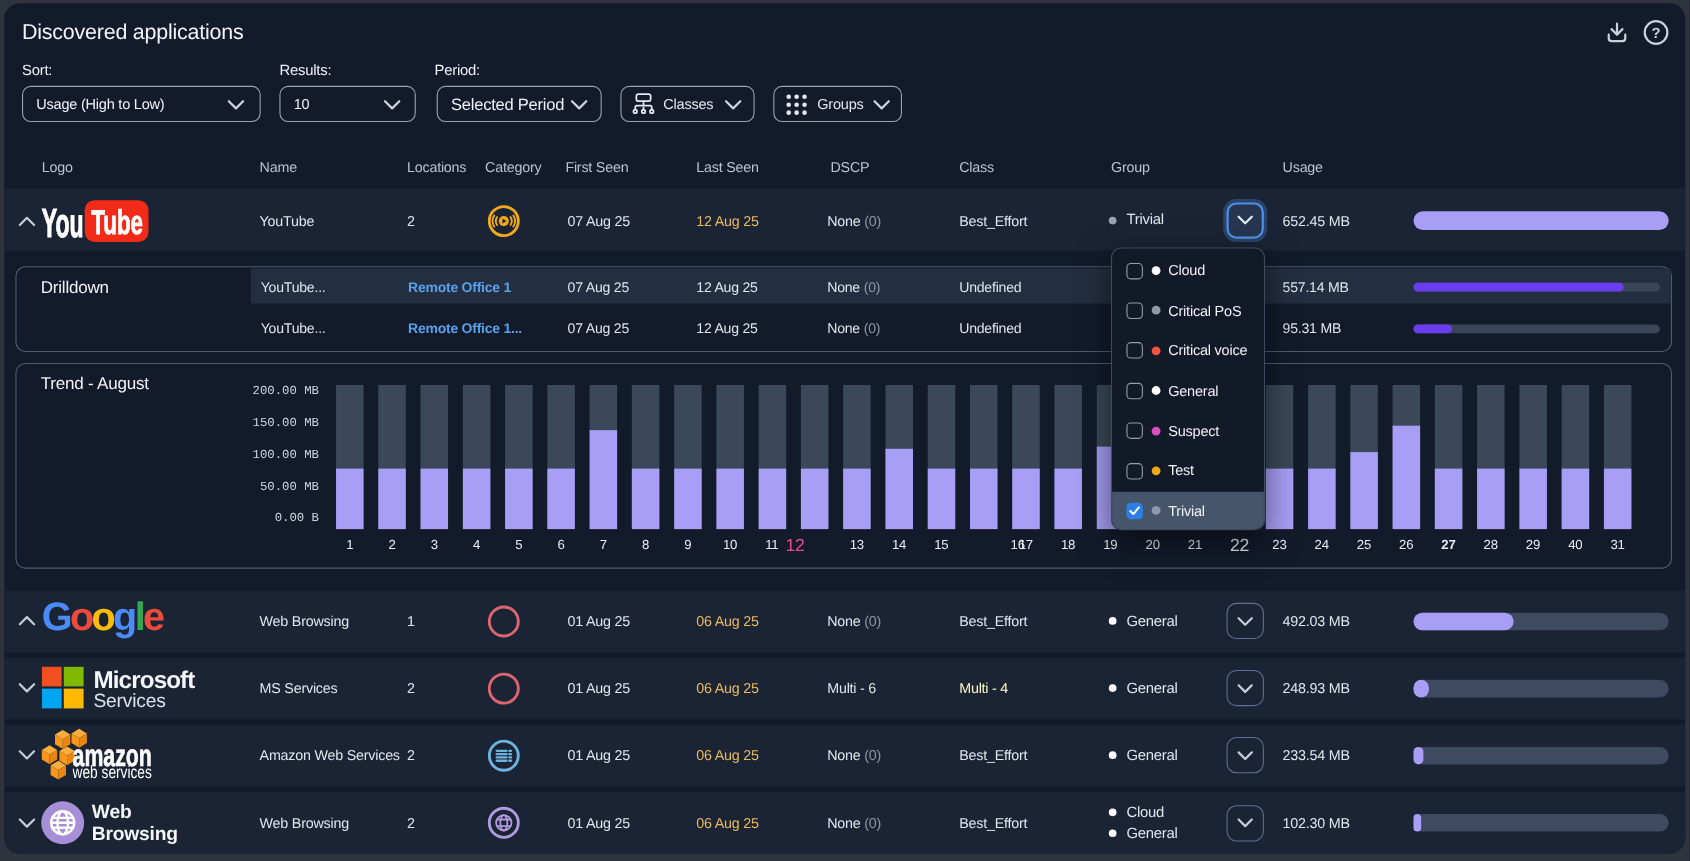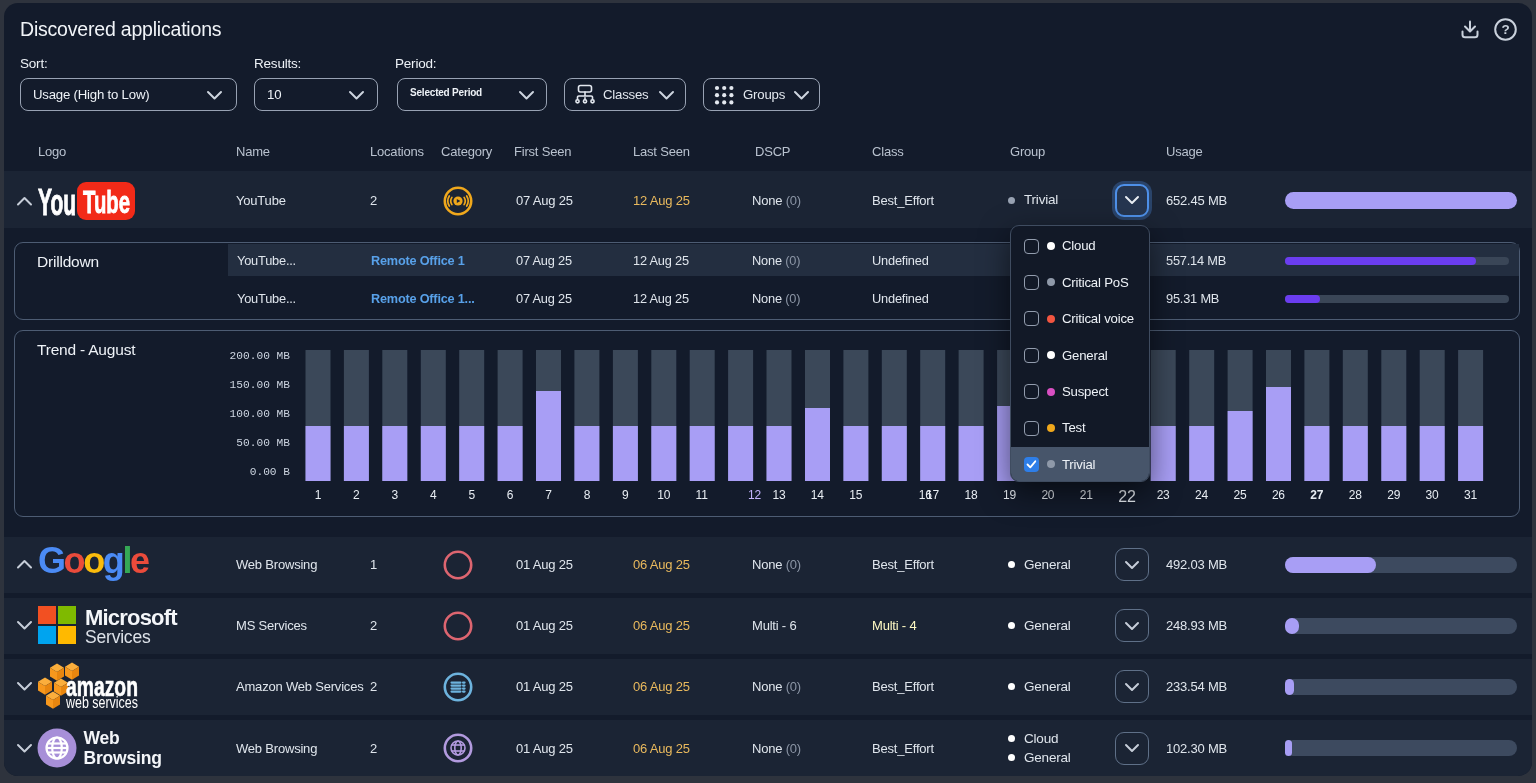--- a/index.html
+++ b/index.html
@@ -32,21 +32,21 @@
 <div class="t " style="left:33px;top:88.4px;font-size:13.2px;color:#eef2f7;font-weight:normal;">Usage (High to Low)</div>
 <svg class="abs" style="left:205.5px;top:89.75px" width="17" height="10.5">
     <polyline points="0,0 6.5,6.5 13,0" transform="translate(2,2)" fill="none" stroke="#cdd4de" stroke-width="2" stroke-linecap="round" stroke-linejoin="round"></polyline>
   </svg>
 <div class="box" style="left:254px;width:124px;"></div>
 <div class="t " style="left:267px;top:88.4px;font-size:13.2px;color:#eef2f7;font-weight:normal;">10</div>
 <svg class="abs" style="left:347.5px;top:89.75px" width="17" height="10.5">
     <polyline points="0,0 6.5,6.5 13,0" transform="translate(2,2)" fill="none" stroke="#cdd4de" stroke-width="2" stroke-linecap="round" stroke-linejoin="round"></polyline>
   </svg>
 <div class="box" style="left:397px;width:150px;"></div>
-<div class="t " style="left:410px;top:88.4px;font-size:10px;color:#eef2f7;font-weight:bold;">Selected Period</div>
+<div class="t " style="left:410px;top:88.4px;font-size:15px;color:#eef2f7;font-weight:normal;">Selected Period</div>
 <svg class="abs" style="left:517.5px;top:89.75px" width="17" height="10.5">
     <polyline points="0,0 6.5,6.5 13,0" transform="translate(2,2)" fill="none" stroke="#cdd4de" stroke-width="2" stroke-linecap="round" stroke-linejoin="round"></polyline>
   </svg>
 <div class="box" style="left:564px;width:122px;"></div>
 <svg class="abs" style="left:574px;top:84px" width="24" height="22" fill="none" stroke="#e3e8ef" stroke-width="1.6" stroke-linecap="round" stroke-linejoin="round">
 <rect x="4.5" y="1.5" width="13" height="6.5" rx="2"></rect>
 <path d="M11 8 v3.5"></path>
     <path d="M3.5 15.5 v-2.2 a1.3 1.3 0 0 1 1.3-1.3 h12.4 a1.3 1.3 0 0 1 1.3 1.3 v2.2"></path>
 <circle cx="3.5" cy="17.3" r="1.6"></circle>
     <circle cx="11" cy="17.3" r="1.6"></circle>
@@ -211,39 +211,39 @@
 <div class="t " style="left:353.12px;top:489.0px;font-size:12px;color:#e8edf3;font-weight:normal;">2</div>
 <div class="t " style="left:391.54px;top:489.0px;font-size:12px;color:#e8edf3;font-weight:normal;">3</div>
 <div class="t " style="left:429.96px;top:489.0px;font-size:12px;color:#e8edf3;font-weight:normal;">4</div>
 <div class="t " style="left:468.38px;top:489.0px;font-size:12px;color:#e8edf3;font-weight:normal;">5</div>
 <div class="t " style="left:506.8px;top:489.0px;font-size:12px;color:#e8edf3;font-weight:normal;">6</div>
 <div class="t " style="left:545.22px;top:489.0px;font-size:12px;color:#e8edf3;font-weight:normal;">7</div>
 <div class="t " style="left:583.6400000000001px;top:489.0px;font-size:12px;color:#e8edf3;font-weight:normal;">8</div>
 <div class="t " style="left:622.0600000000001px;top:489.0px;font-size:12px;color:#e8edf3;font-weight:normal;">9</div>
 <div class="t " style="left:657.18px;top:489.0px;font-size:12px;color:#e8edf3;font-weight:normal;">10</div>
 <div class="t " style="left:695.6px;top:489.0px;font-size:12px;color:#e8edf3;font-weight:normal;">11</div>
-<div class="t " style="left:748px;top:489.0px;font-size:12px;color:#c4b5fd;font-weight:normal;">12</div>
+<div class="t " style="left:714px;top:489.0px;font-size:16px;color:#ec4899;font-weight:normal;">12</div>
 <div class="t " style="left:772.4399999999999px;top:489.0px;font-size:12px;color:#e8edf3;font-weight:normal;">13</div>
 <div class="t " style="left:810.86px;top:489.0px;font-size:12px;color:#e8edf3;font-weight:normal;">14</div>
 <div class="t " style="left:849.28px;top:489.0px;font-size:12px;color:#e8edf3;font-weight:normal;">15</div>
 <div class="t " style="left:887.7px;top:489.0px;font-size:12px;color:#e8edf3;font-weight:normal;margin-left:31px;">16</div>
 <div class="t " style="left:926.12px;top:489.0px;font-size:12px;color:#e8edf3;font-weight:normal;">17</div>
 <div class="t " style="left:964.54px;top:489.0px;font-size:12px;color:#e8edf3;font-weight:normal;">18</div>
 <div class="t " style="left:1002.96px;top:489.0px;font-size:12px;color:#e8edf3;font-weight:normal;">19</div>
 <div class="t " style="left:1041.38px;top:489.0px;font-size:12px;color:#e8edf3;font-weight:normal;">20</div>
 <div class="t " style="left:1079.8000000000002px;top:489.0px;font-size:12px;color:#e8edf3;font-weight:normal;">21</div>
 <div class="t " style="left:1118.2200000000003px;top:489.0px;font-size:16px;color:#e8edf3;font-weight:normal;">22</div>
 <div class="t " style="left:1156.64px;top:489.0px;font-size:12px;color:#e8edf3;font-weight:normal;">23</div>
 <div class="t " style="left:1195.0600000000002px;top:489.0px;font-size:12px;color:#e8edf3;font-weight:normal;">24</div>
 <div class="t " style="left:1233.48px;top:489.0px;font-size:12px;color:#e8edf3;font-weight:normal;">25</div>
 <div class="t " style="left:1271.9px;top:489.0px;font-size:12px;color:#e8edf3;font-weight:normal;">26</div>
 <div class="t " style="left:1310.3200000000002px;top:489.0px;font-size:12px;color:#e8edf3;font-weight:bold;">27</div>
 <div class="t " style="left:1348.7400000000002px;top:489.0px;font-size:12px;color:#e8edf3;font-weight:normal;">28</div>
 <div class="t " style="left:1387.16px;top:489.0px;font-size:12px;color:#e8edf3;font-weight:normal;">29</div>
-<div class="t " style="left:1425.5800000000002px;top:489.0px;font-size:12px;color:#e8edf3;font-weight:normal;">30</div>
+<div class="t " style="left:1425.5800000000002px;top:489.0px;font-size:12px;color:#e8edf3;font-weight:normal;">40</div>
 <div class="t " style="left:1464.0000000000002px;top:489.0px;font-size:12px;color:#e8edf3;font-weight:normal;">31</div>
 <div class="rowcard" style="top:537px;height:56px;"></div>
 <svg class="abs" style="left:15.5px;top:559.25px" width="17" height="10.5">
     <polyline points="0,6.5 6.5,0 13,6.5" transform="translate(2,2)" fill="none" stroke="#c6cdd8" stroke-width="2" stroke-linecap="round" stroke-linejoin="round"></polyline>
   </svg>
 <div class="t " style="left:236px;top:558.0px;font-size:13px;color:#dfe5ec;font-weight:normal;">Web Browsing</div>
 <div class="t " style="left:370px;top:558.0px;font-size:13px;color:#dfe5ec;font-weight:normal;">1</div>
 <div class="t " style="left:516px;top:558.0px;font-size:13px;color:#dfe5ec;font-weight:normal;">01 Aug 25</div>
 <div class="t " style="left:633px;top:558.0px;font-size:13px;color:#e9b95d;font-weight:normal;">06 Aug 25</div>
 <div class="t " style="left:752px;top:558.0px;font-size:13px;color:#dfe5ec;font-weight:normal;">None <span class="gray">(0)</span></div>

